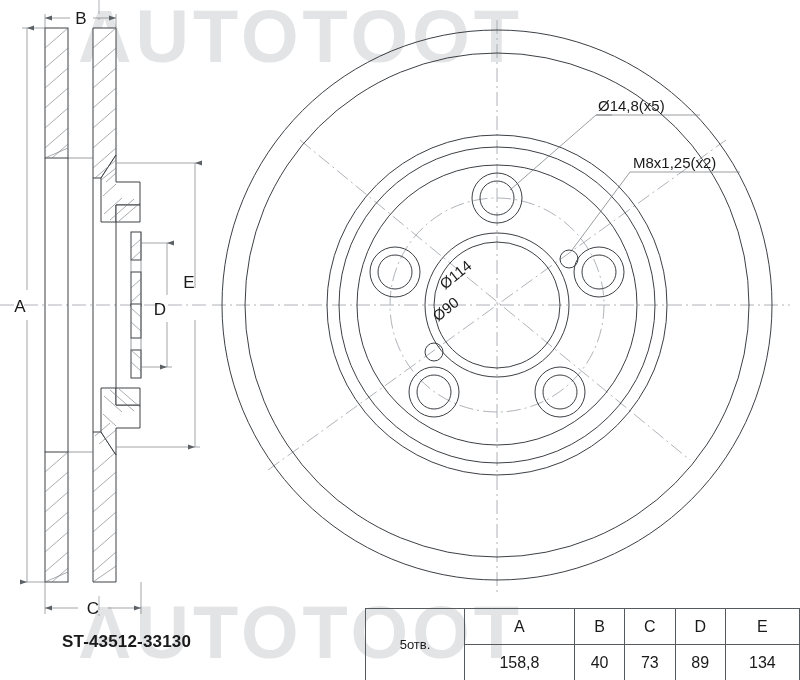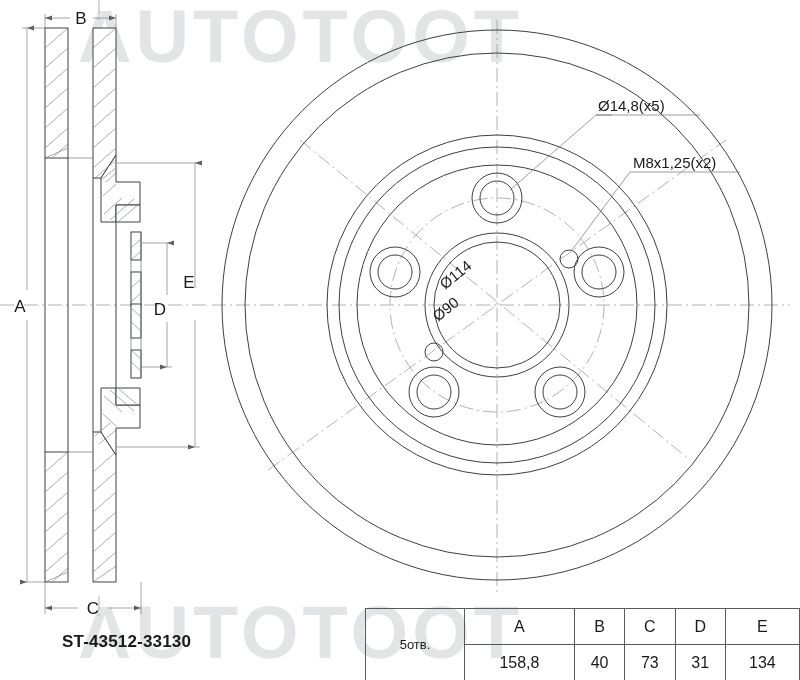--- a/index.html
+++ b/index.html
@@ -329,19 +329,19 @@
         <td>A</td>
         <td>B</td>
         <td>C</td>
         <td>D</td>
         <td>E</td>
       </tr>
       <tr>
         <td>158,8</td>
         <td>40</td>
         <td>73</td>
-        <td>31</td>
+        <td>89</td>
         <td>134</td>
       </tr>
     </tbody>
   </table>
 
 </div>
 
 </body></html>

